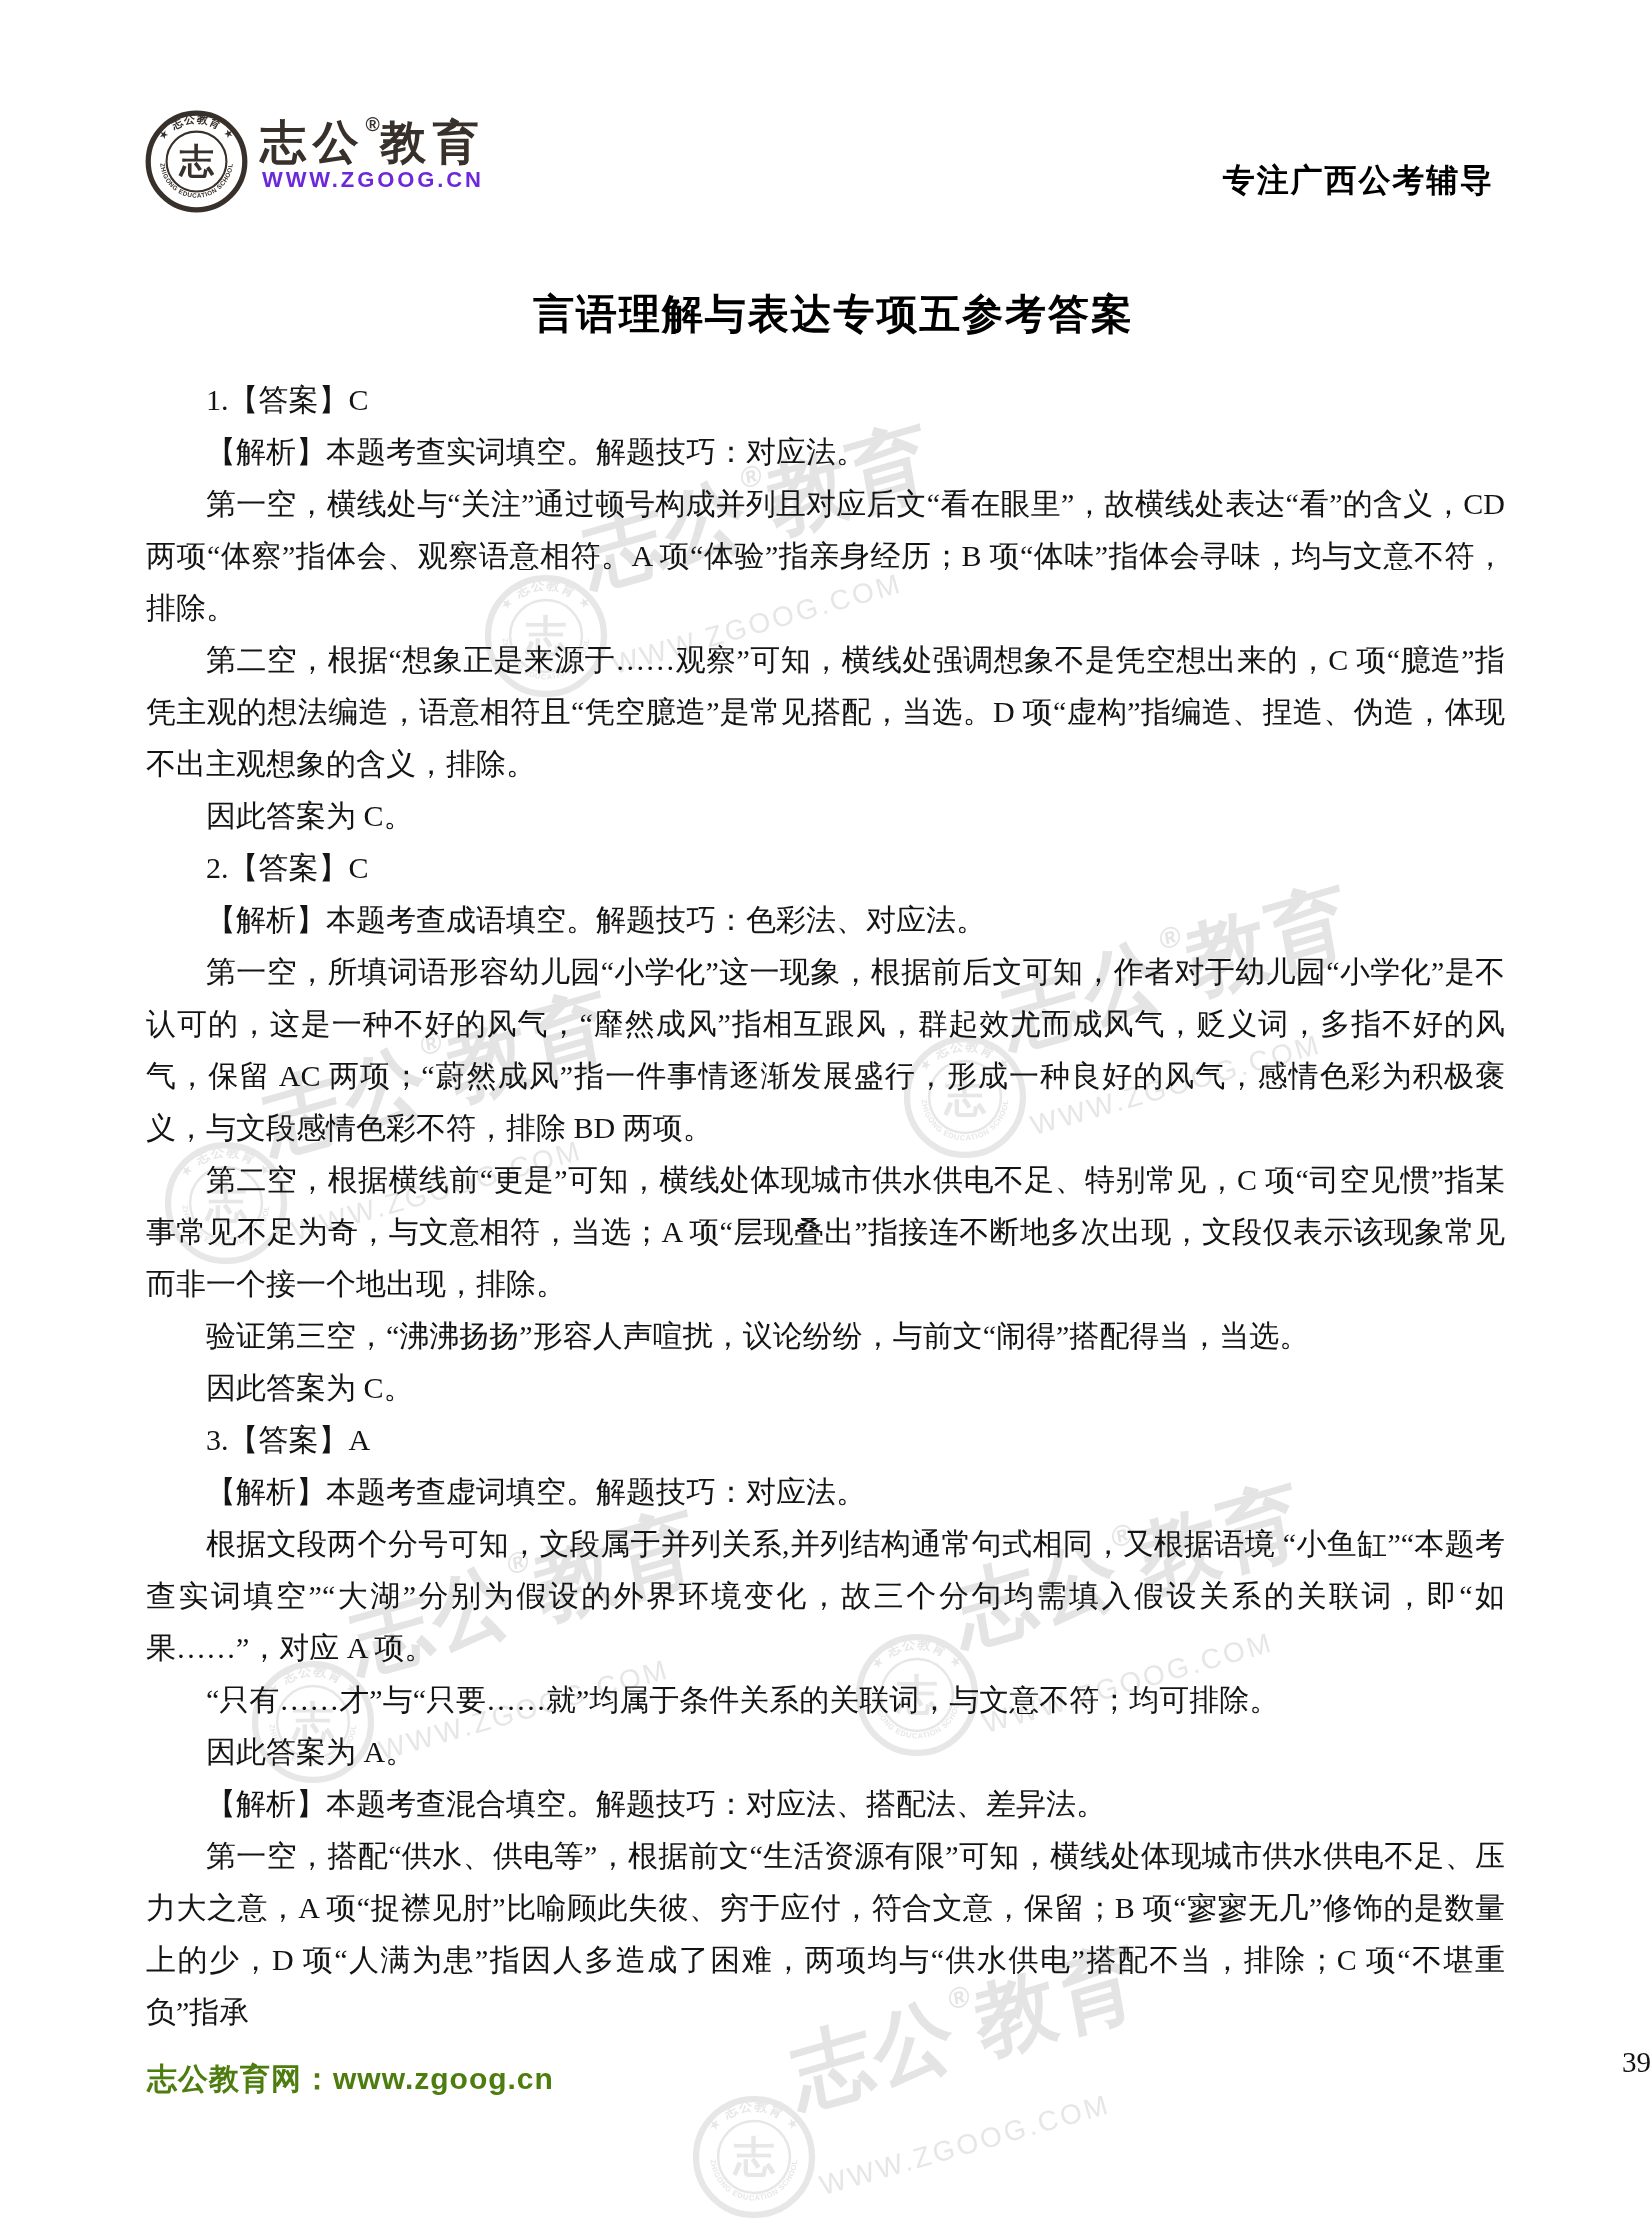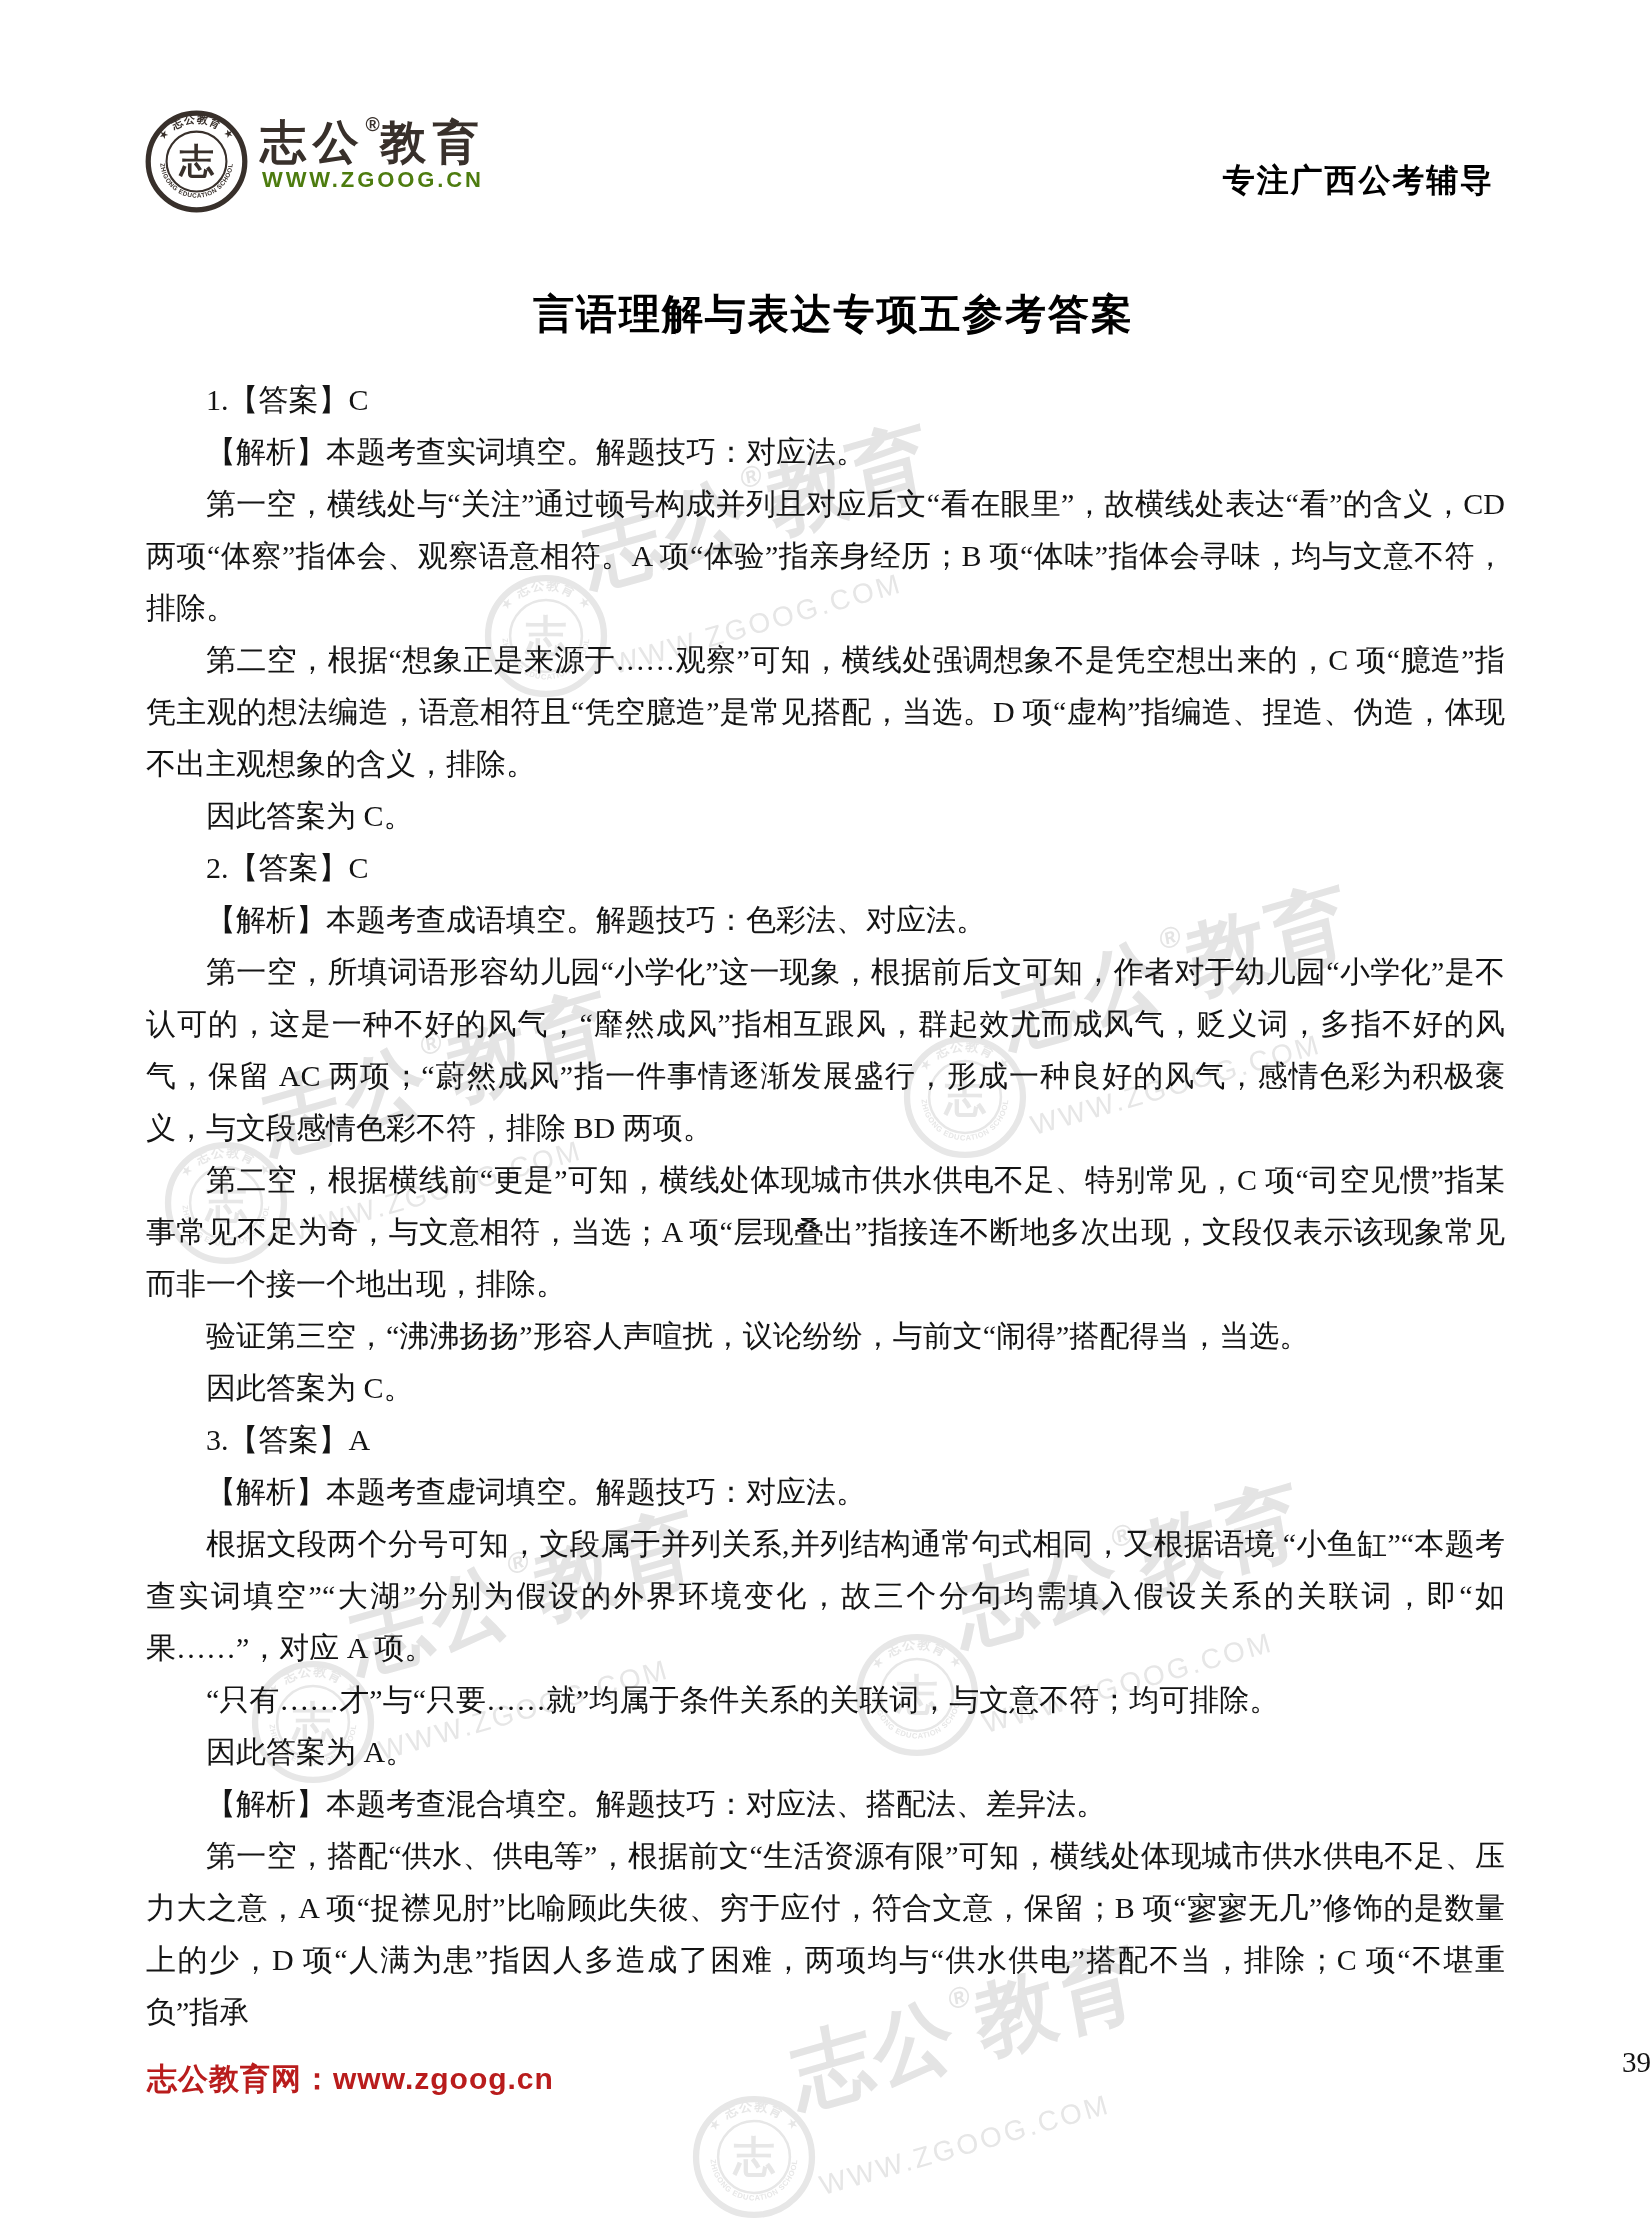--- a/index.html
+++ b/index.html
@@ -17,21 +17,21 @@
   .brand{
     position:absolute;left:260px;top:115px;
     font-family:"Liberation Sans","DejaVu Sans",sans-serif;
     font-weight:bold;font-size:46px;letter-spacing:6.8px;color:#38302b;line-height:1;
     white-space:nowrap;
   }
   .brand .reg{font-size:19.4px;vertical-align:27px;letter-spacing:0;}
   .brand-url{
     position:absolute;left:262px;top:167px;
     font-family:"Liberation Sans","DejaVu Sans",sans-serif;
-    font-weight:bold;font-size:22px;letter-spacing:2.9px;color:#4d7c0f;white-space:nowrap;
+    font-weight:bold;font-size:22px;letter-spacing:2.9px;color:#6d28d9;white-space:nowrap;
   }
   .slogan{
     position:absolute;right:157px;top:159px;
     font-size:32px;font-weight:bold;color:#000;
     letter-spacing:1.9px;white-space:nowrap;
   }
   
   .title{
     position:absolute;left:0;top:279px;width:100%;
     margin:8px;text-align:center;
@@ -43,21 +43,21 @@
     position:absolute;left:146px;top:374px;width:1359px;
     font-size:30px;line-height:52px;
     text-align:justify;
     z-index:2;
   }
   .body p{margin:0;text-indent:2em;}
   
   .footer-site{
     position:absolute;left:147px;top:2059px;
     font-family:"Liberation Sans","DejaVu Sans",sans-serif;
-    font-weight:bold;font-size:30px;color:#b91c1c;letter-spacing:1px;z-index:3;
+    font-weight:bold;font-size:30px;color:#4d7c0f;letter-spacing:1px;z-index:3;
   }
   .page-num{
     position:absolute;left:0;top:2046px;width:100%;
     text-align:right;font-size:29px;color:#141414;z-index:3;
   }
   
   .wm{position:absolute;width:427px;height:228px;z-index:1;pointer-events:none;}
   .wm-seal{position:absolute;left:0;top:68px;width:126px;height:126px;color:#e7e7e7;}
   .wm-brand{
     position:absolute;left:109px;top:5.8px;

